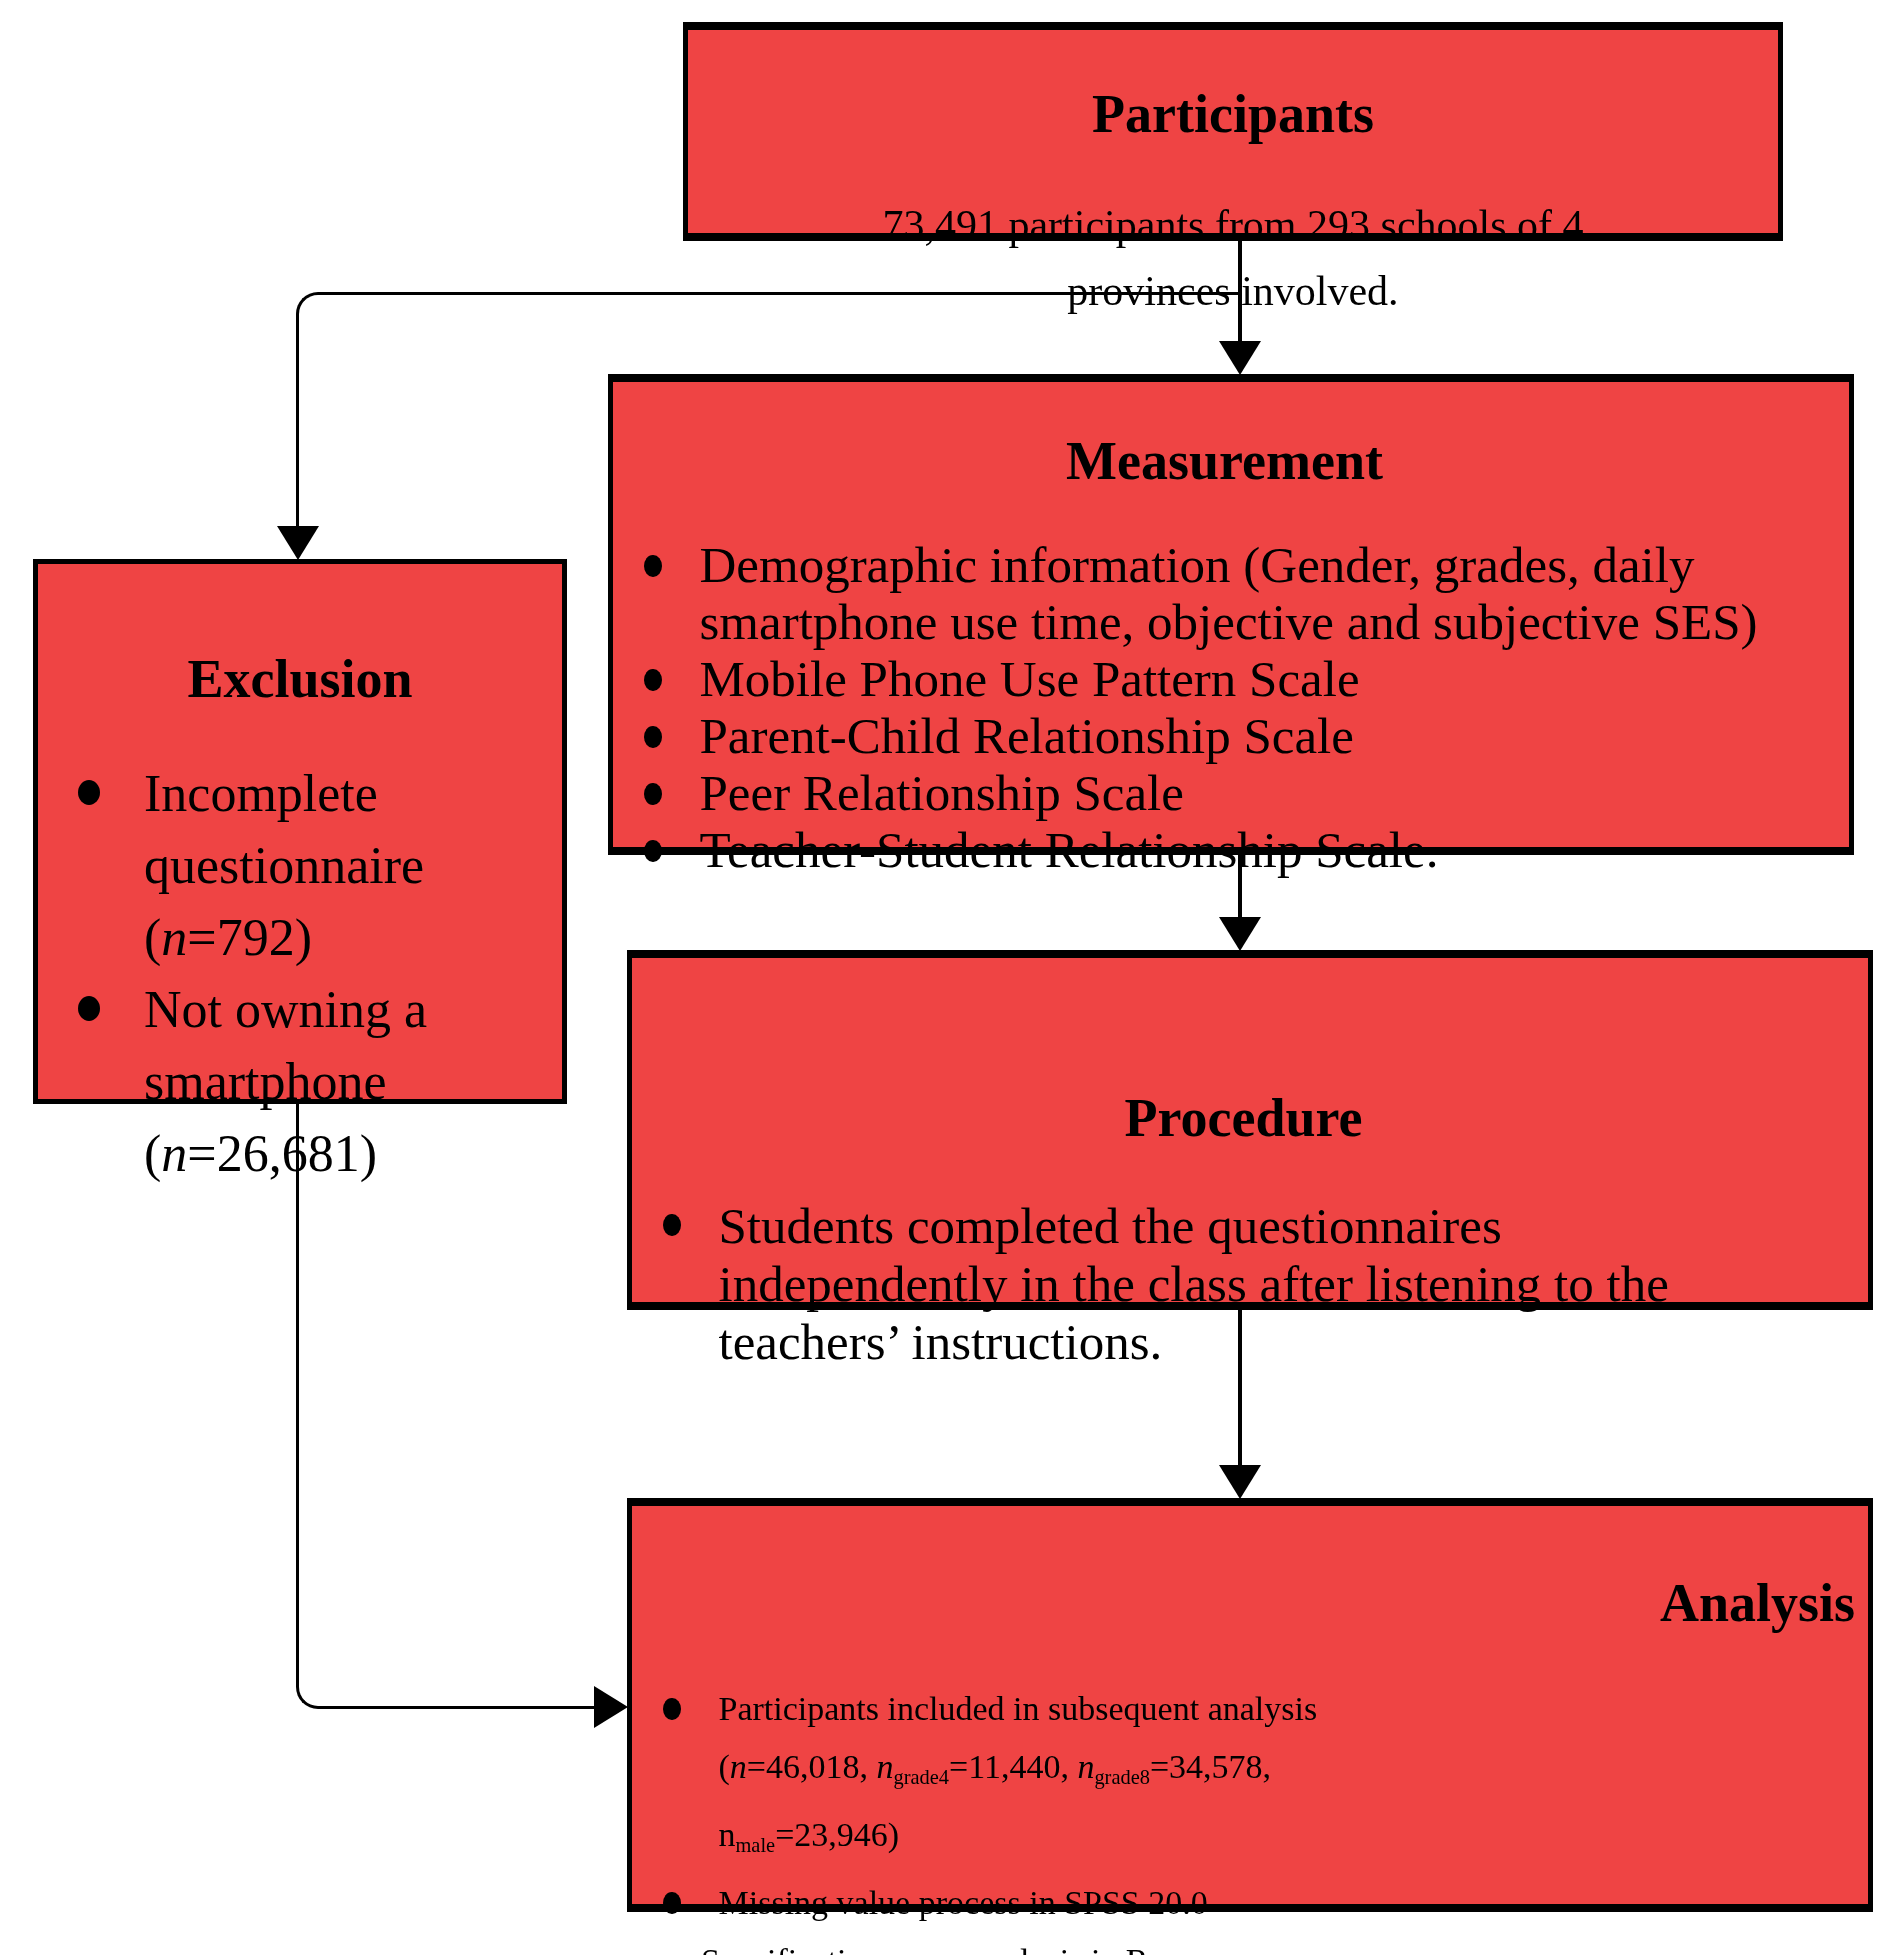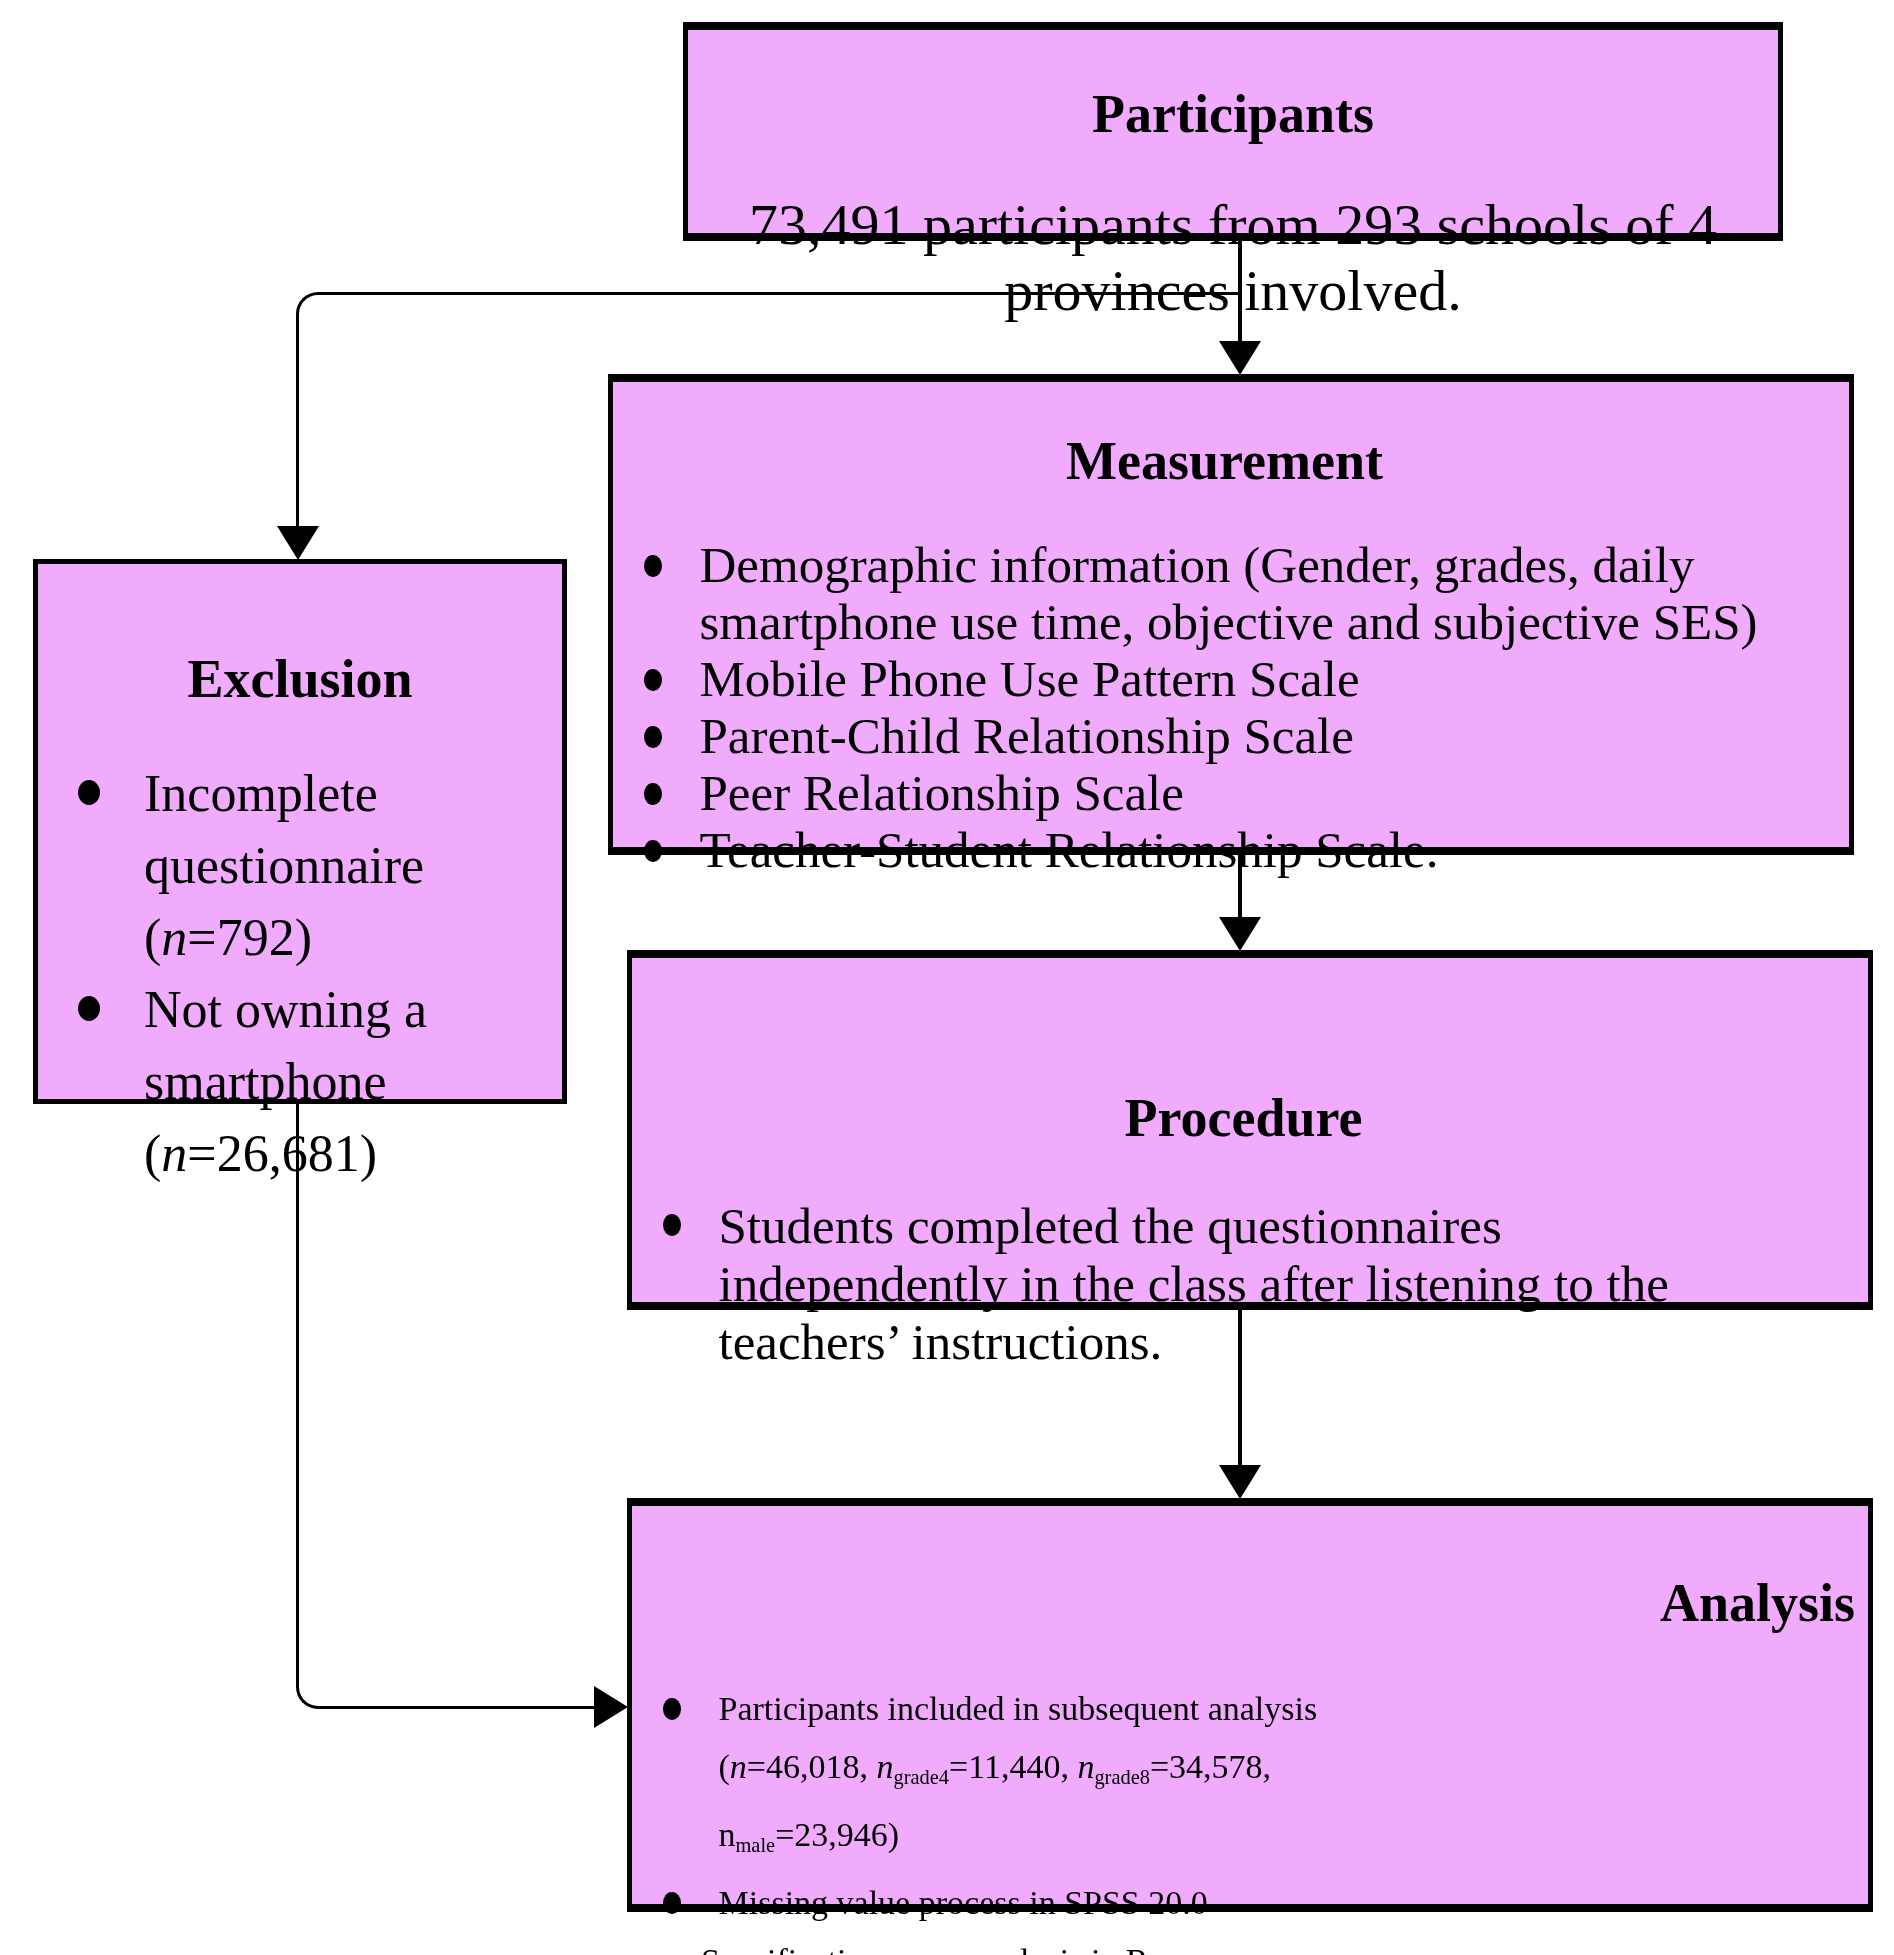--- a/index.html
+++ b/index.html
@@ -1,32 +1,32 @@
 <!DOCTYPE html>
 <html style="font-size:11.7px"><head>
 <meta charset="utf-8">
 <style>
   html,body{margin:0;padding:0;background:#ffffff;}
   .canvas{
     position:relative;width:1895px;height:1955px;background:#ffffff;
     font-family:"Liberation Serif","DejaVu Serif",serif;color:#000000;overflow:hidden;
   }
-  .box{position:absolute;background:#f0abfc;border:5.1px solid #000;box-sizing:border-box;z-index:2;}
+  .box{position:absolute;background:#ef4444;border:5.1px solid #000;box-sizing:border-box;z-index:2;}
   .box.heavy{border-top-width:8.8px;border-bottom-width:8.8px;}
   .title{font-weight:bold;font-size:54px;text-align:center;white-space:pre;}
   .line{white-space:pre-wrap;}
   .center{text-align:center;}
   
   .item{display:flex;align-items:flex-start;}
   .dot{flex:0 0 auto;width:17.5px;height:22px;background:#000;border-radius:50%;margin-top:17.5px;}
   .btext{margin-left:38px;}
   
   #participants{left:683px;top:22px;width:1100px;height:219px;padding-top:5.8px;}
   #participants .title{line-height:67px;}
-  #participants .line{font-size:58px;line-height:66px;}
+  #participants .line{font-size:42px;line-height:66px;}
   #measurement{left:608px;top:374px;width:1246px;height:481px;padding:4.4px 13px 0 0;}
   #measurement .title{line-height:61px;}
   #measurement .line{font-size:51px;line-height:57px;}
   #measurement .list{padding-left:31px;}
   #exclusion{left:33px;top:559px;width:534px;height:545px;padding-top:37px;}
   #exclusion .title{line-height:67px;}
   #exclusion .line{font-size:52px;line-height:72px;}
   #exclusion .list{padding-left:40px;}
   #exclusion .dot{width:22px;height:25px;margin-top:22px;}
   #exclusion .btext{margin-left:44px;}

